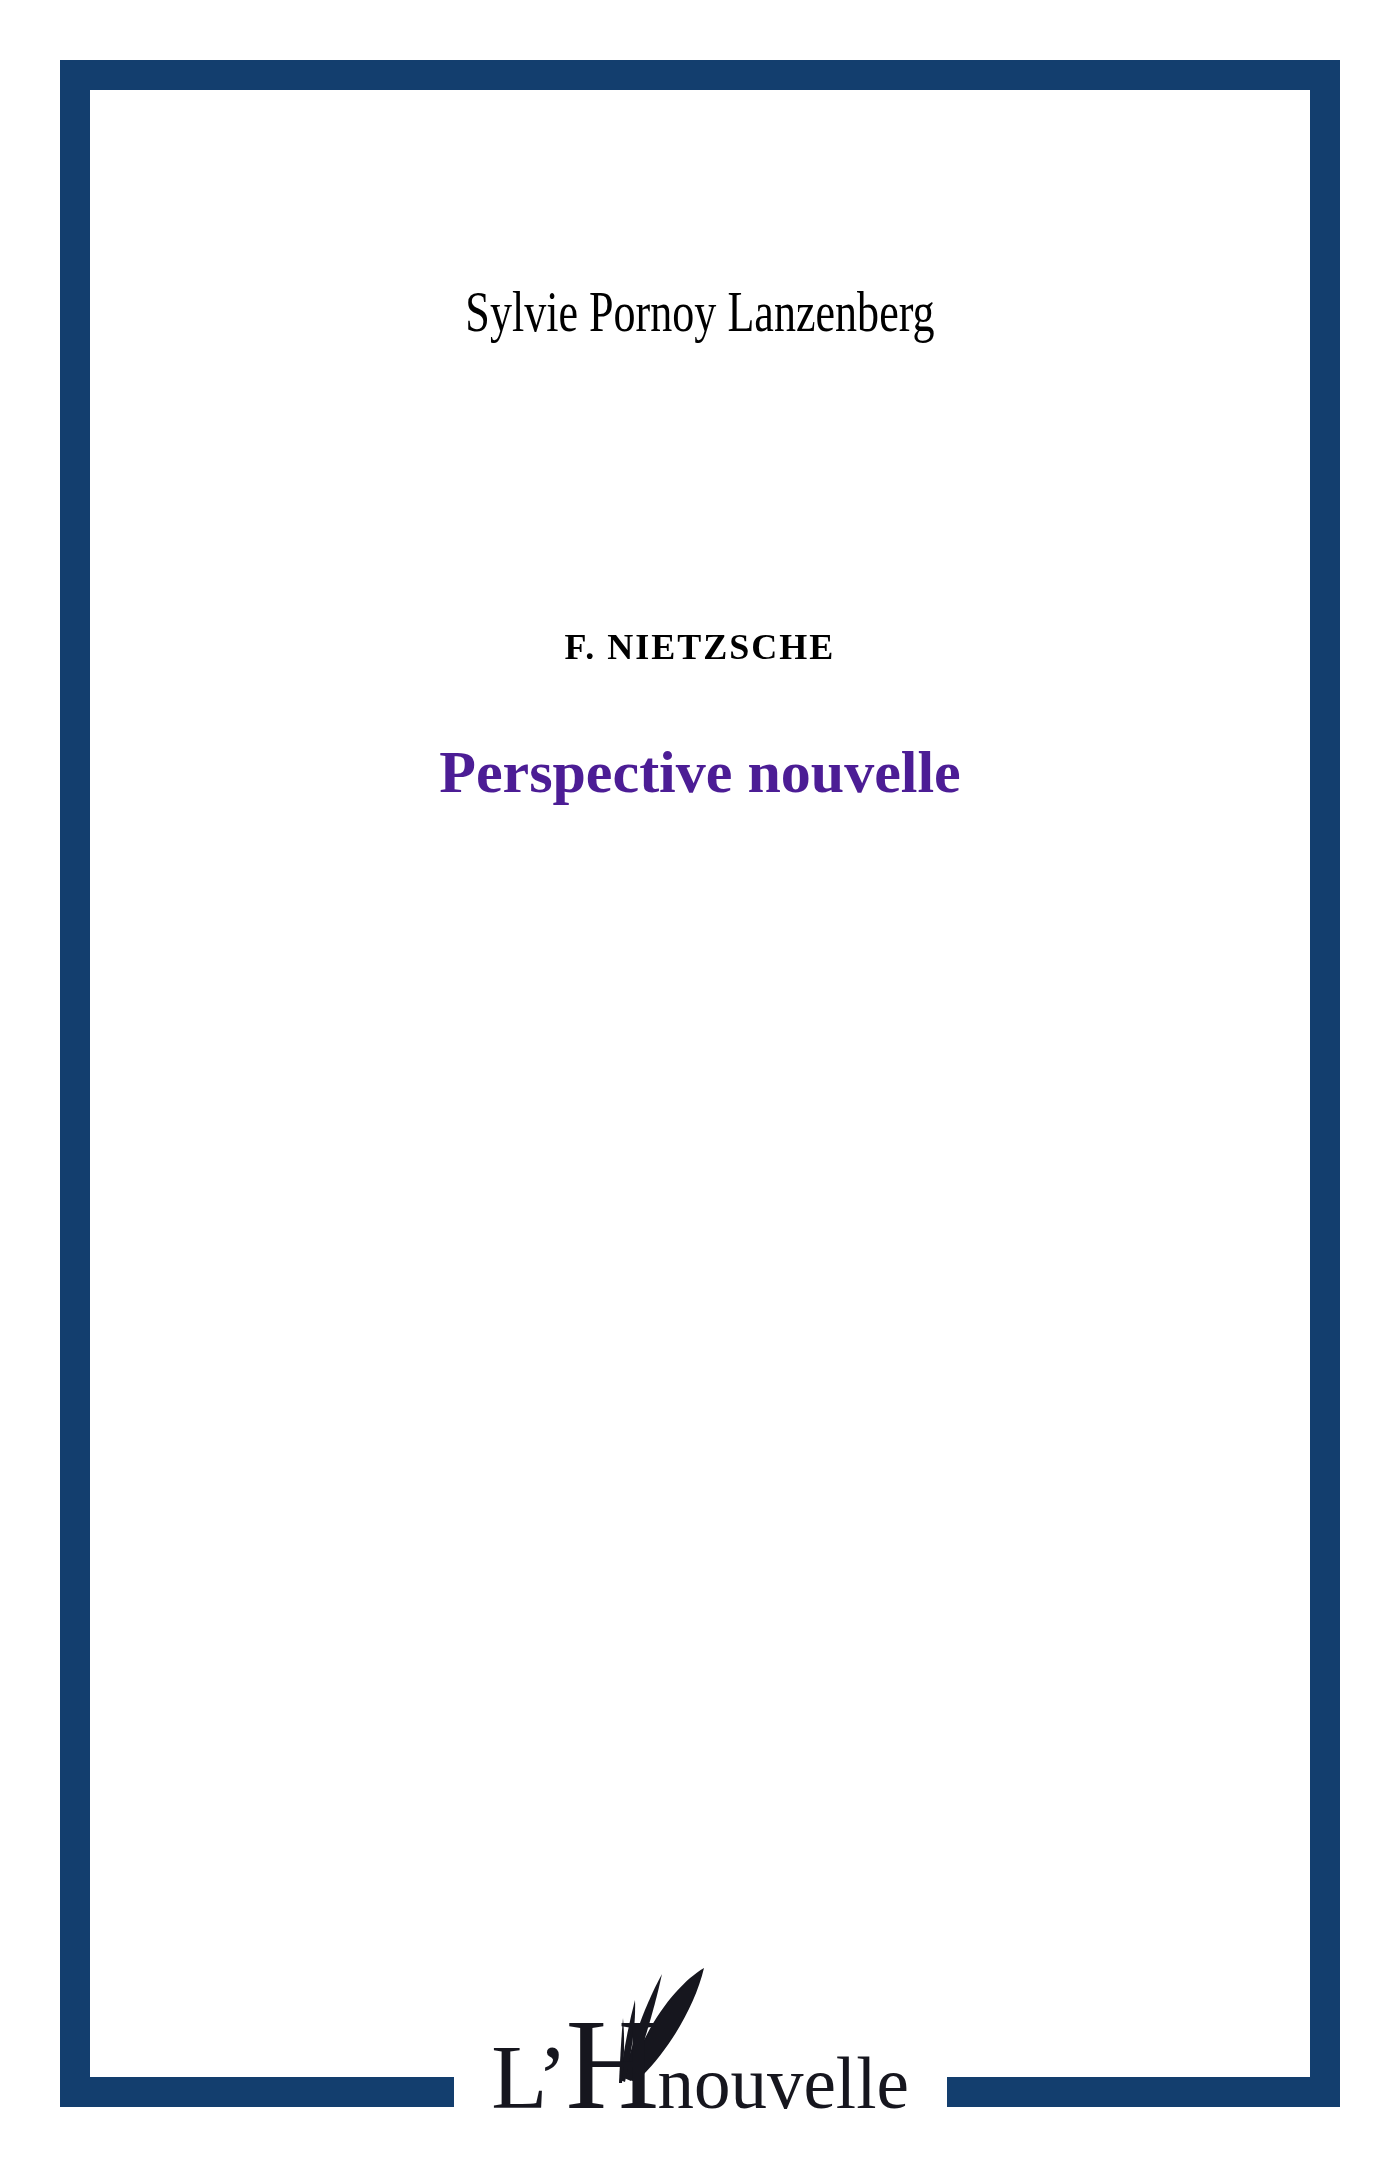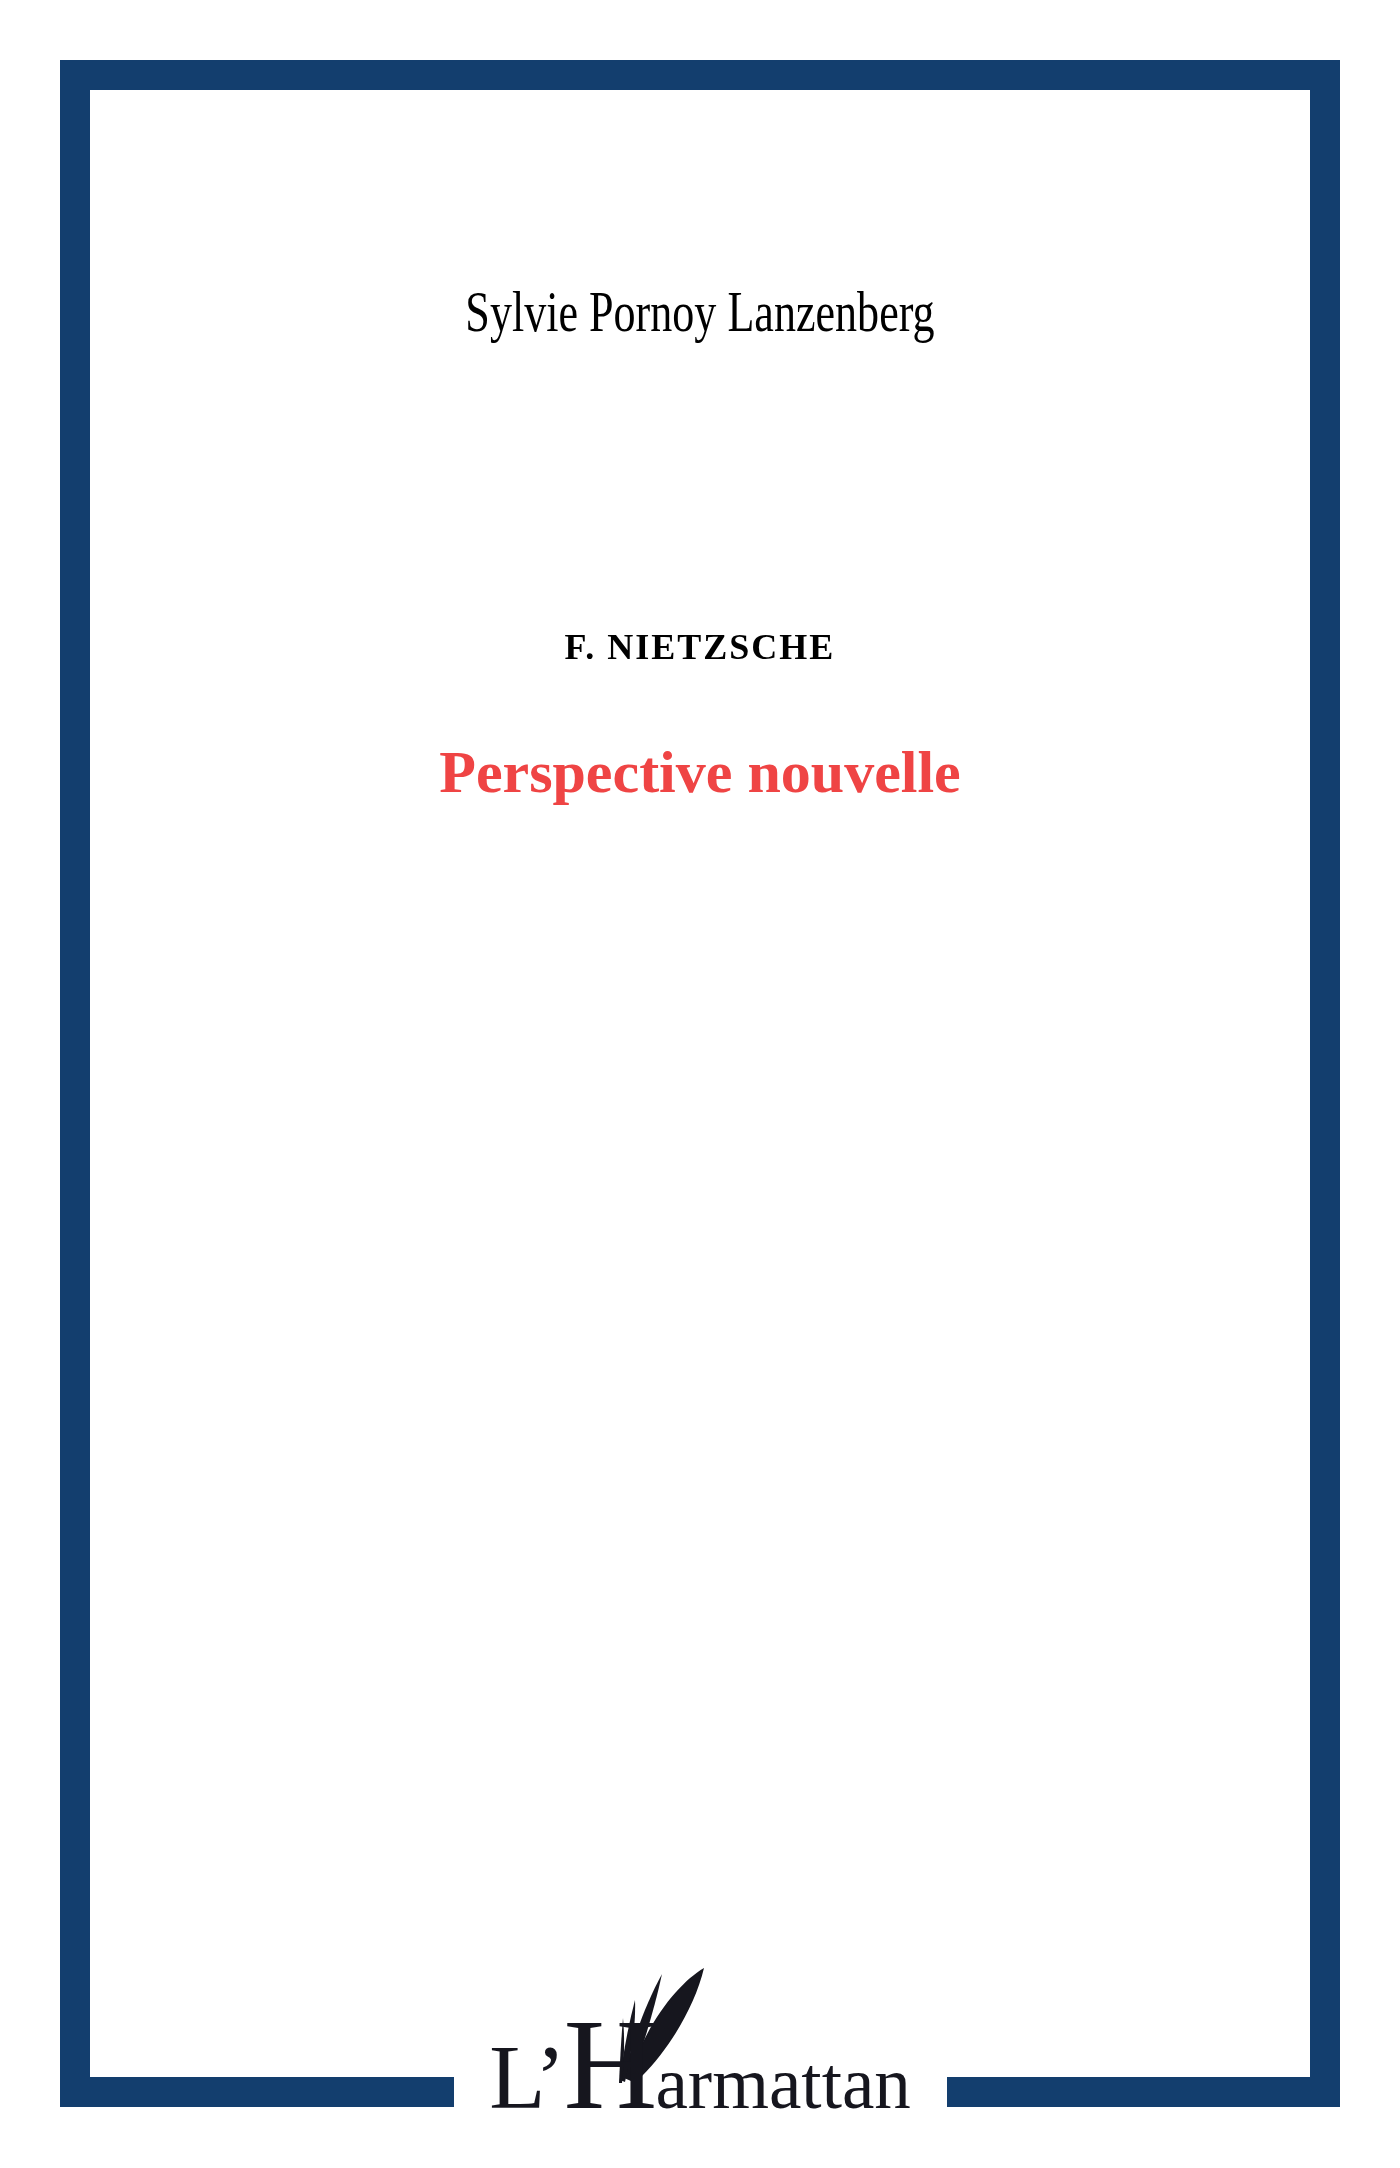--- a/index.html
+++ b/index.html
@@ -56,21 +56,21 @@
     white-space: nowrap;
   }
   .subtitle {
     position: absolute;
     left: 0; right: 0;
     top: 742px;
     text-align: center;
     font-size: 60px;
     line-height: 1;
     font-weight: bold;
-    color: #ef4444;
+    color: #4c1d95;
     white-space: nowrap;
   }
 
   
   .logo-text {
     position: absolute;
     left: 0; right: 0;
     top: 1999px;
     display: flex;
     justify-content: center;
@@ -118,16 +118,16 @@
 
       <path d="M37,44 C30,71 25,98 22,124 L27,126 C33,98 38,71 37,44 Z"></path>
 
       <path d="M25,62 C23,85 22,106 21,127 L24,127 C26,106 27,84 25,62 Z"></path>
     </g>
   </svg>
 
   <div class="logo-text">
     <span class="l-prefix">L’</span>
       <span class="l-capital">H</span>
-      <span class="l-rest">armattan</span>
+      <span class="l-rest">nouvelle</span>
   </div>
 
 </div>
 
 </body></html>

